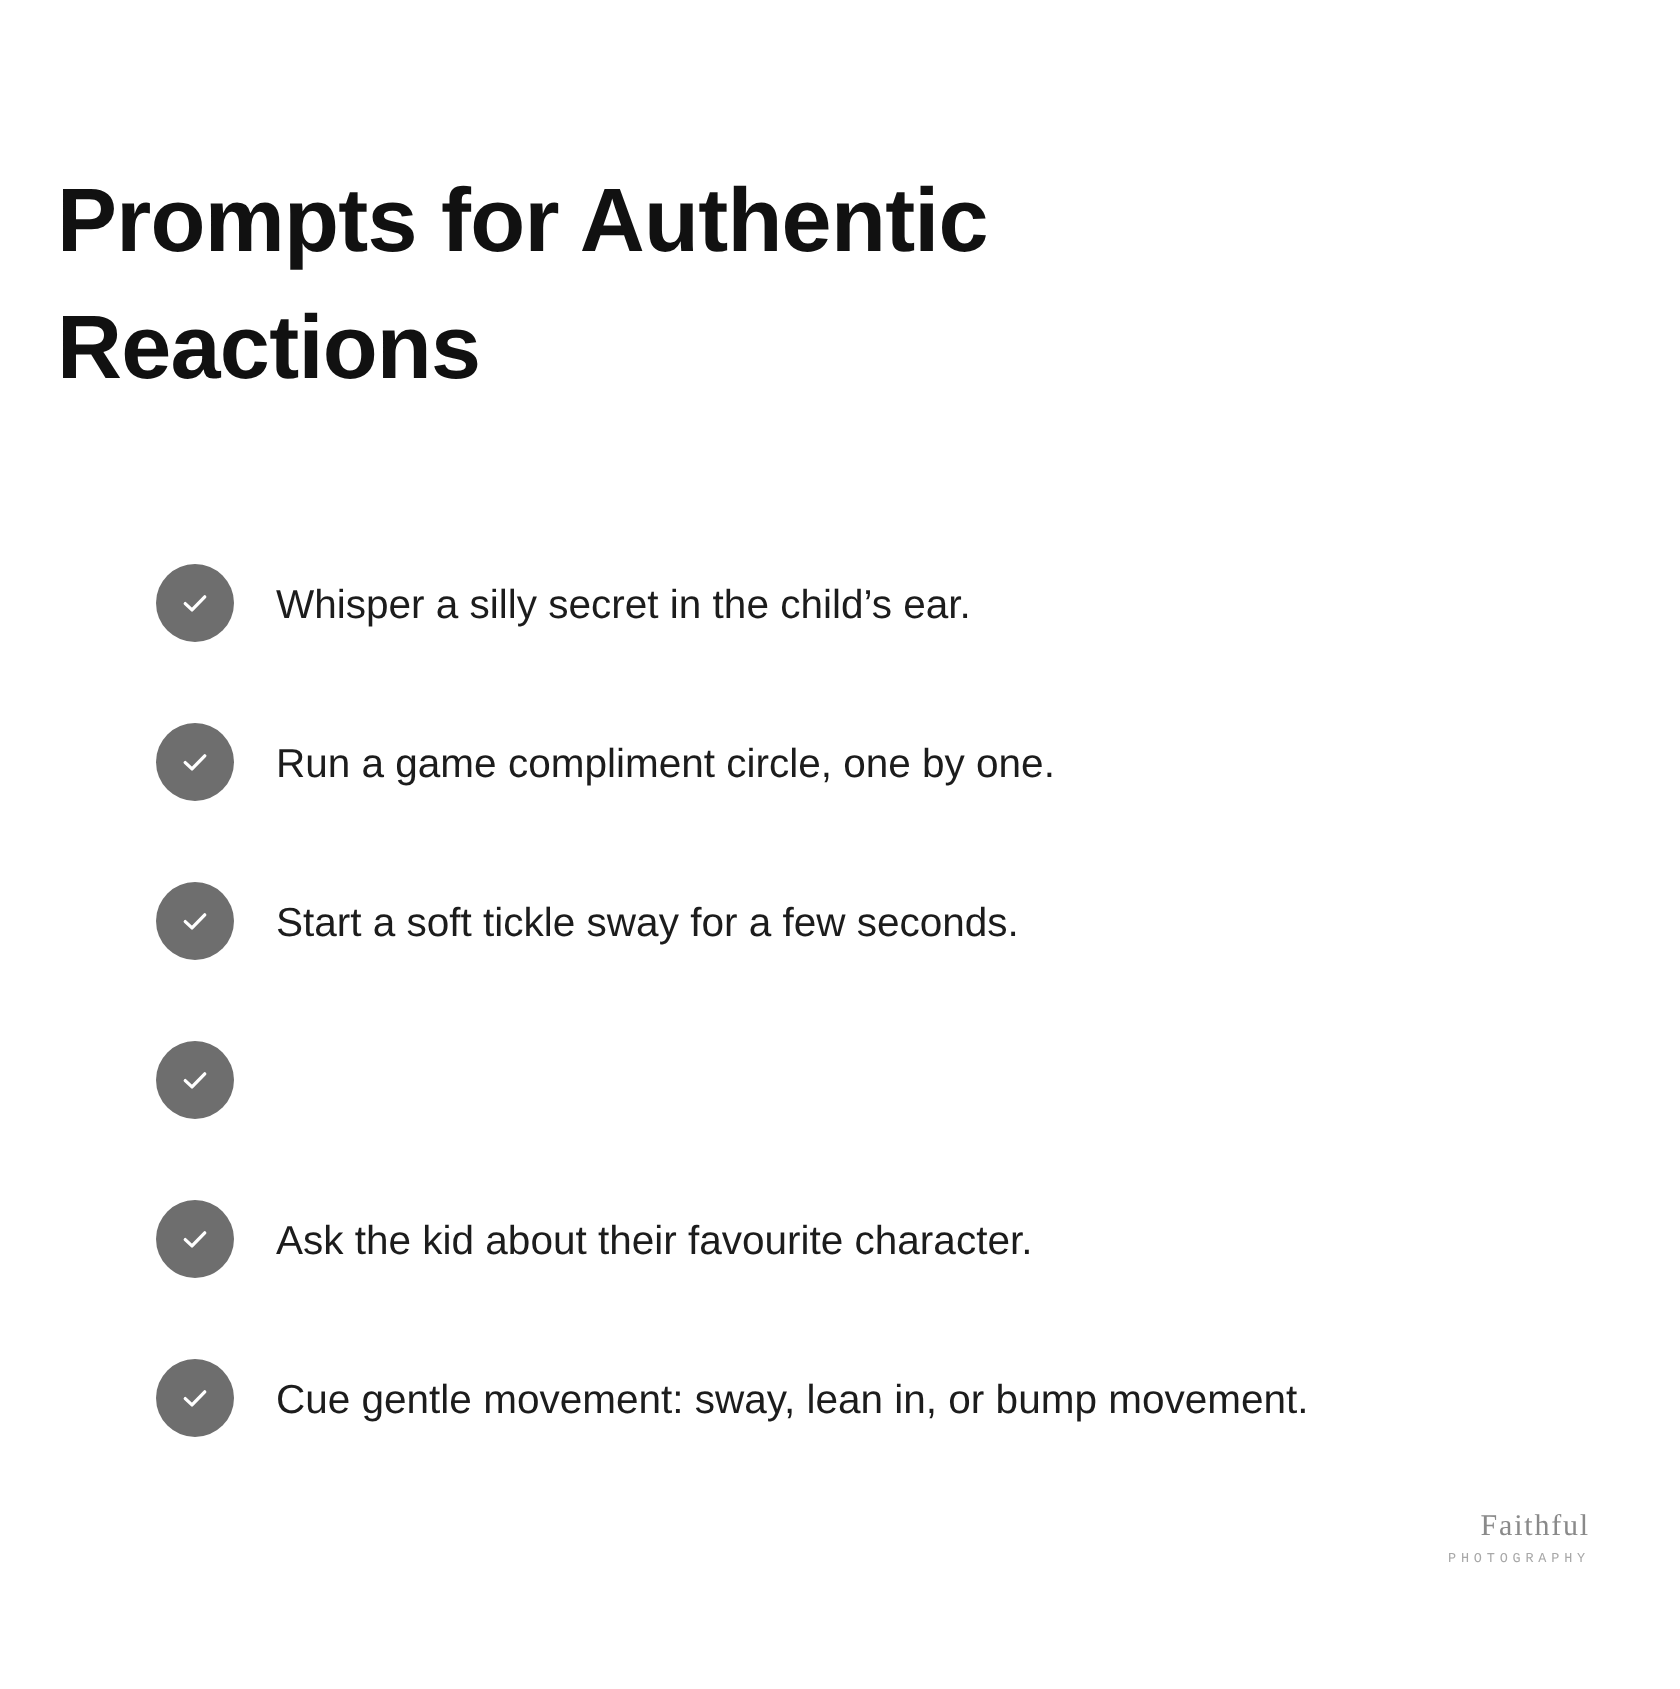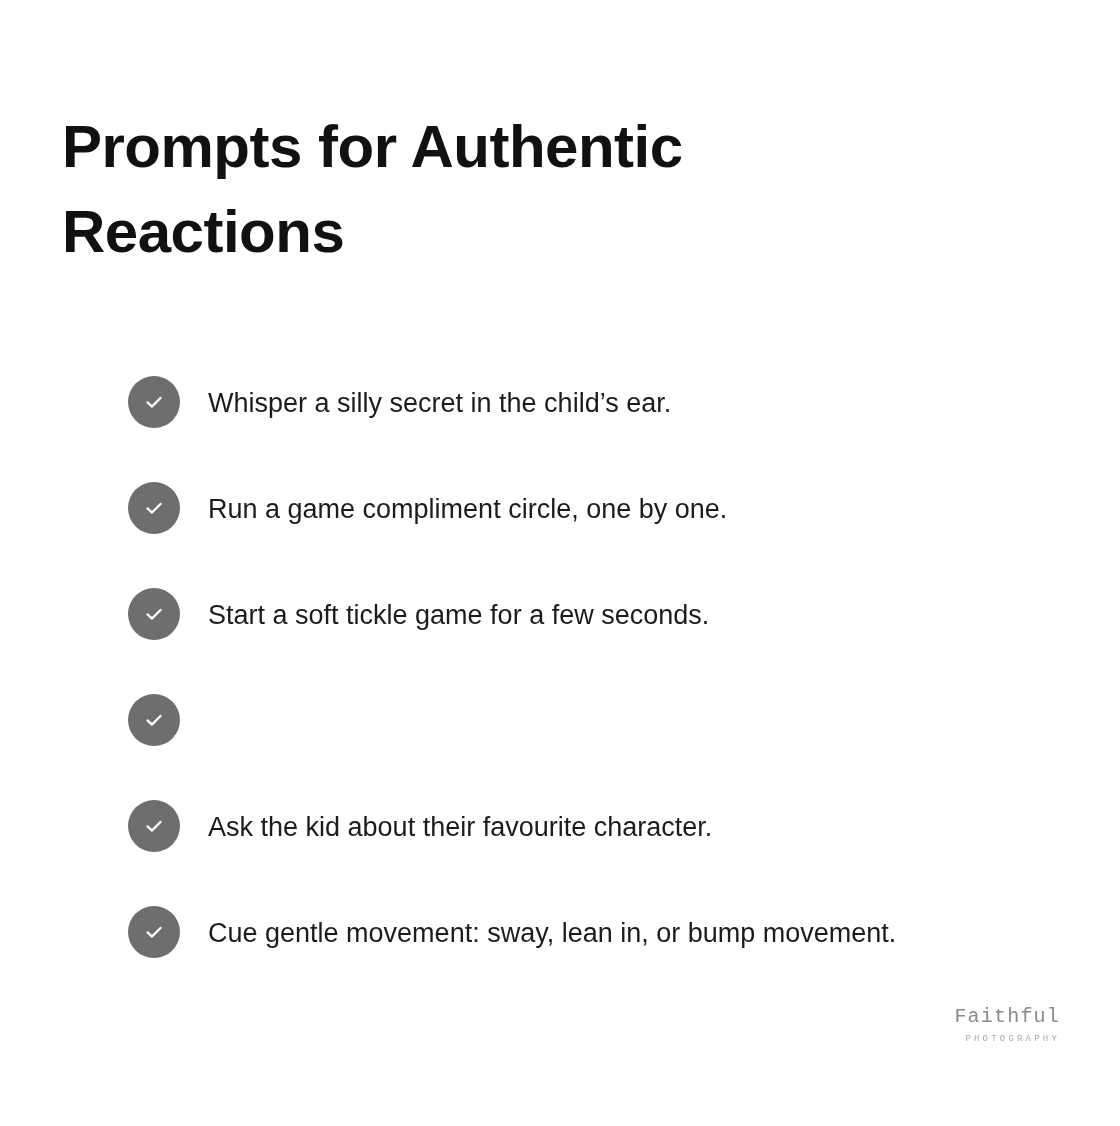--- a/index.html
+++ b/index.html
@@ -13,21 +13,21 @@
     font-family: "Liberation Sans", sans-serif;
     color: #1a1a1a;
     overflow: hidden;
     position: relative;
   }
   .slide {
     position: relative;
     width: 1120px;
     height: 1126px;
     box-sizing: border-box;
-    padding: 104px 62px 0 62px;
+    padding: 104px 62px 0 38px;
   }
   .title {
     font-size: 60px;
     line-height: 1.42;
     font-weight: 700;
     letter-spacing: -0.5px;
     color: #111111;
     max-width: 760px;
     margin: 0;
   }
@@ -63,21 +63,21 @@
     max-width: 720px;
     padding-top: 6px;
   }
   .brand {
     position: absolute;
     right: 60px;
     bottom: 82px;
     text-align: right;
   }
   .brand-name {
-    font-family: Liberation Mono, monospace;
+    font-family: Liberation Serif, serif;
     font-size: 20px;
     letter-spacing: 1.2px;
     color: #8a8a8a;
     line-height: 1.2;
   }
   .brand-sub {
     font-family: Liberation Mono, monospace;
     font-size: 9px;
     letter-spacing: 3.2px;
     color: #a8a8a8;
@@ -110,21 +110,21 @@
       </span>
       <span class="check-text">Run a game compliment circle, one by one.</span>
     </li>
 
     <li class="check-item">
       <span class="check-icon">
         <svg width="26" height="26" viewBox="0 0 26 26" aria-hidden="true">
           <path d="M6.5 13.4 L11 17.6 L19.5 8.9" fill="none" stroke="#ffffff" stroke-width="2.2" stroke-linecap="round" stroke-linejoin="round"></path>
         </svg>
       </span>
-      <span class="check-text">Start a soft tickle game for a few seconds.</span>
+      <span class="check-text">Start a soft tickle sway for a few seconds.</span>
     </li>
 
     <li class="check-item">
       <span class="check-icon">
         <svg width="26" height="26" viewBox="0 0 26 26" aria-hidden="true">
           <path d="M6.5 13.4 L11 17.6 L19.5 8.9" fill="none" stroke="#ffffff" stroke-width="2.2" stroke-linecap="round" stroke-linejoin="round"></path>
         </svg>
       </span>
     </li>
 

